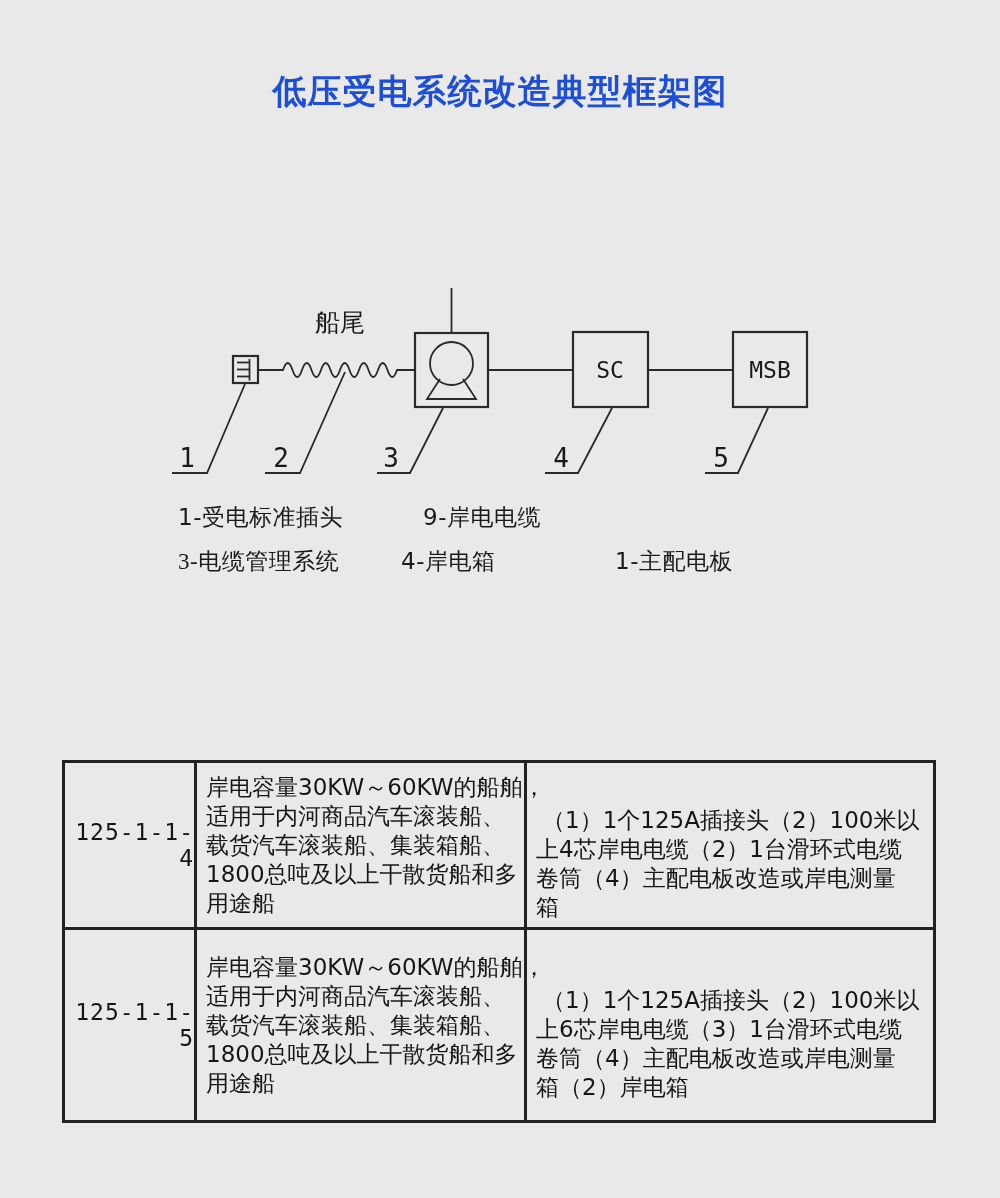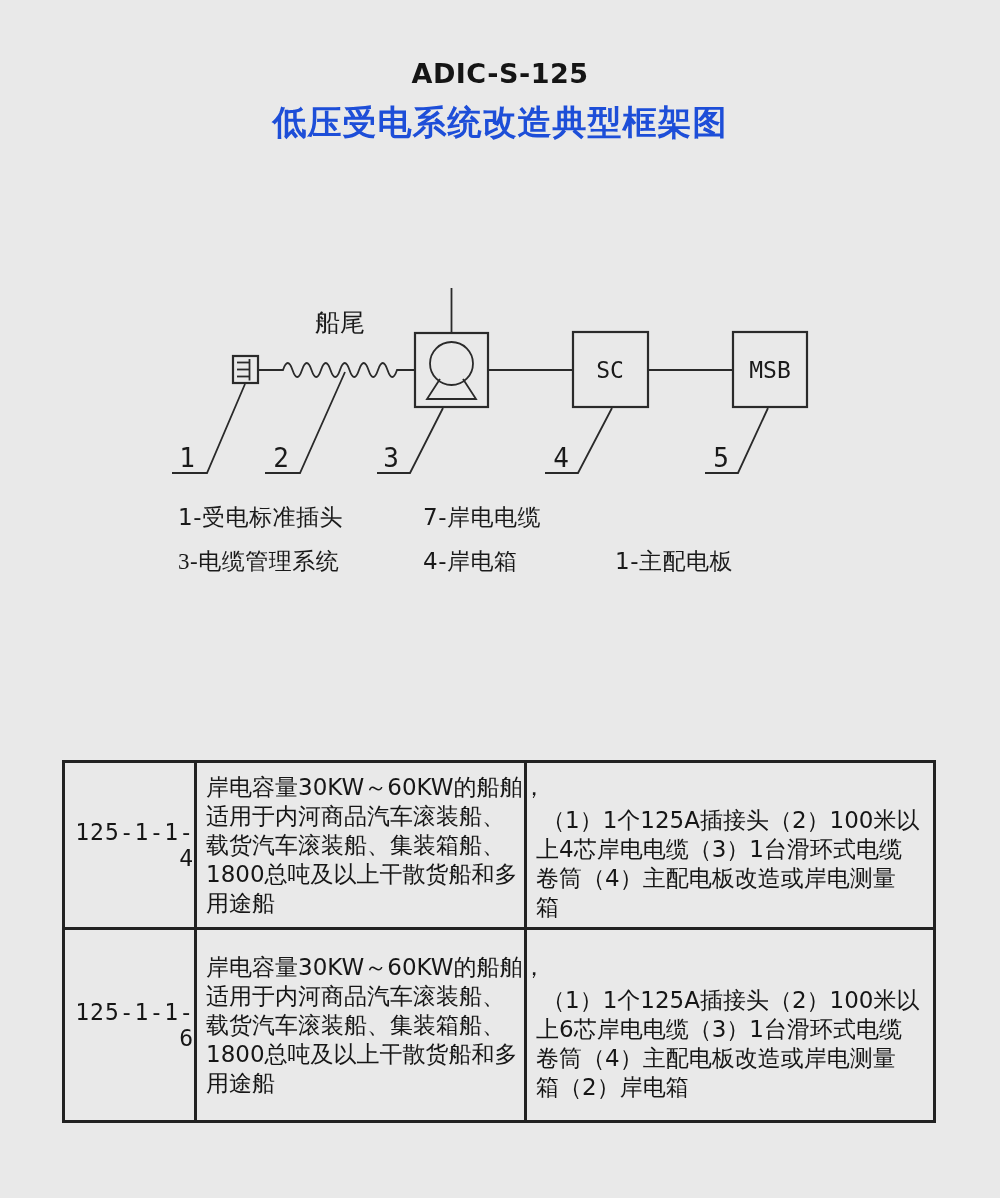--- a/index.html
+++ b/index.html
@@ -13,21 +13,21 @@
   }
   .page{position:absolute;inset:0;}
   .title-block{position:absolute;top:58px;left:0;width:1000px;text-align:center;}
   .title-model{font-size:27px;font-weight:bold;letter-spacing:0.5px;color:#151515;}
   .title-main{margin-top:11px;font-size:34px;font-weight:bold;letter-spacing:1px;color:#1d4ed8;}
   .diagram-svg{position:absolute;top:0;left:0;}
   .legend-item{position:absolute;font-size:23px;color:#1a1a1a;letter-spacing:0.5px;white-space:nowrap;}
   .li-1{left:178px;top:502px;text-align:right;}
   .li-2{left:423px;top:502px;}
   .li-3{left:178px;top:546px;font-family:Liberation Serif, serif;}
-  .li-4{left:423px;top:546px;}
+  .li-4{left:401px;top:546px;}
   .li-5{left:615px;top:546px;}
 
   .spec-table{
     position:absolute;left:62px;top:760px;
     width:874px;height:363px;
     box-sizing:border-box;
     border:3px solid #222;
     display:grid;
     grid-template-columns:132px 330px 1fr;
     grid-template-rows:167px 1fr;
@@ -40,21 +40,20 @@
   .cell-config .line:first-child{text-indent:6px;margin-top:37px;}
   .bR{border-right:3px solid #222;}
   .bB{border-bottom:3px solid #222;}
 </style>
 </head>
 <body>
 
 <div class="page">
 
   <div class="title-block">
-    <div class="title-model">ADIC-S-125</div>
     <div class="title-main">低压受电系统改造典型框架图</div>
   </div>
 
   <svg class="diagram-svg" width="1000" height="760" viewBox="0 0 1000 760">
     <g stroke="#2a2a2a" fill="none" stroke-width="1.8">
 
       <g>
         <rect x="233" y="356" width="25" height="27" stroke-width="2.2"></rect>
         <line x1="249.5" y1="359" x2="249.5" y2="380.5"></line>
         <line x1="237" y1="362.5" x2="249.5" y2="362.5"></line>
@@ -92,43 +91,43 @@
       <text x="770" y="378" font-size="23" text-anchor="middle" font-family="DejaVu Sans Mono, monospace">MSB</text>
       <text x="187" y="467" font-size="26" text-anchor="middle" font-family="DejaVu Sans Mono, monospace">1</text>
       <text x="281" y="467" font-size="26" text-anchor="middle" font-family="DejaVu Sans Mono, monospace">2</text>
       <text x="391" y="467" font-size="26" text-anchor="middle" font-family="DejaVu Sans Mono, monospace">3</text>
       <text x="561" y="467" font-size="26" text-anchor="middle" font-family="DejaVu Sans Mono, monospace">4</text>
       <text x="721" y="467" font-size="26" text-anchor="middle" font-family="DejaVu Sans Mono, monospace">5</text>
     </g>
   </svg>
 
   <div class="legend-item li-1">1-受电标准插头</div>
-  <div class="legend-item li-2">7-岸电电缆</div>
+  <div class="legend-item li-2">9-岸电电缆</div>
   <div class="legend-item li-3">3-电缆管理系统</div>
   <div class="legend-item li-4">4-岸电箱</div>
   <div class="legend-item li-5">1-主配电板</div>
 
   <div class="spec-table">
 
     <div class="cell cell-model bR bB">125-1-1-4</div>
     <div class="cell cell-desc bR bB">
         <div class="line">岸电容量30KW～60KW的船舶，</div>
         <div class="line">适用于内河商品汽车滚装船、</div>
         <div class="line">载货汽车滚装船、集装箱船、</div>
         <div class="line">1800总吨及以上干散货船和多</div>
         <div class="line">用途船</div>
       </div>
     <div class="cell cell-config bB">
         <div class="line">（1）1个125A插接头（2）100米以</div>
-        <div class="line">上4芯岸电电缆（3）1台滑环式电缆</div>
+        <div class="line">上4芯岸电电缆（2）1台滑环式电缆</div>
         <div class="line">卷筒（4）主配电板改造或岸电测量</div>
         <div class="line">箱</div>
       </div>
 
-    <div class="cell cell-model bR">125-1-1-6</div>
+    <div class="cell cell-model bR">125-1-1-5</div>
     <div class="cell cell-desc bR">
         <div class="line">岸电容量30KW～60KW的船舶，</div>
         <div class="line">适用于内河商品汽车滚装船、</div>
         <div class="line">载货汽车滚装船、集装箱船、</div>
         <div class="line">1800总吨及以上干散货船和多</div>
         <div class="line">用途船</div>
       </div>
     <div class="cell cell-config">
         <div class="line">（1）1个125A插接头（2）100米以</div>
         <div class="line">上6芯岸电电缆（3）1台滑环式电缆</div>

